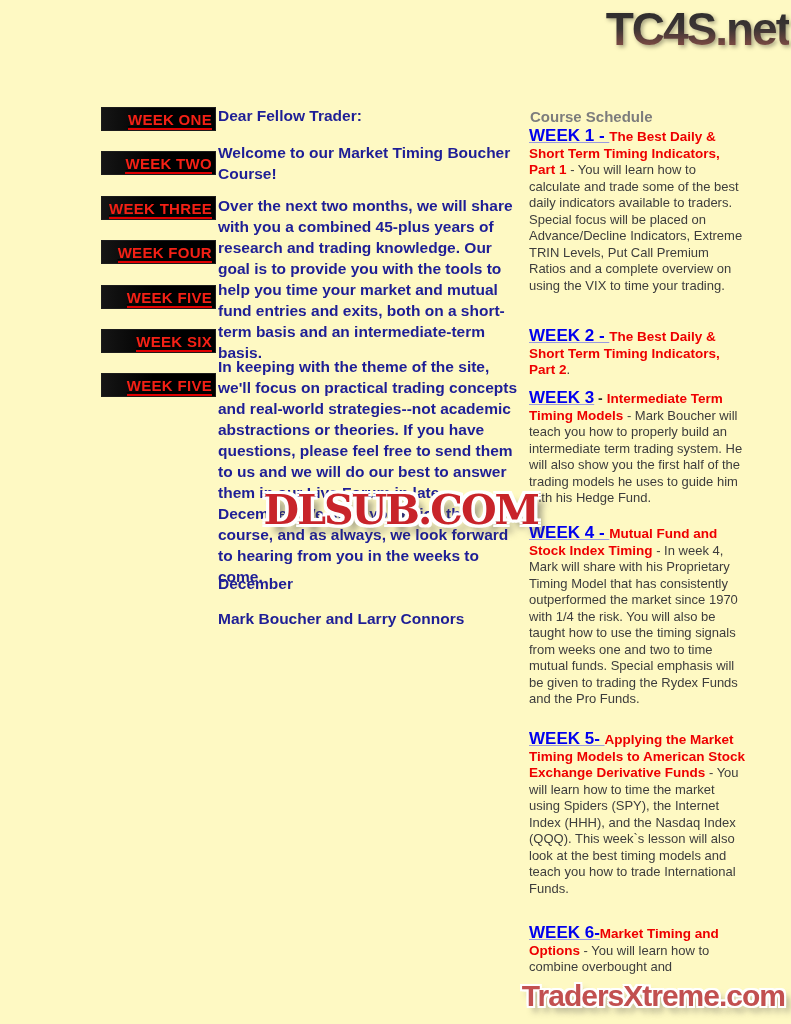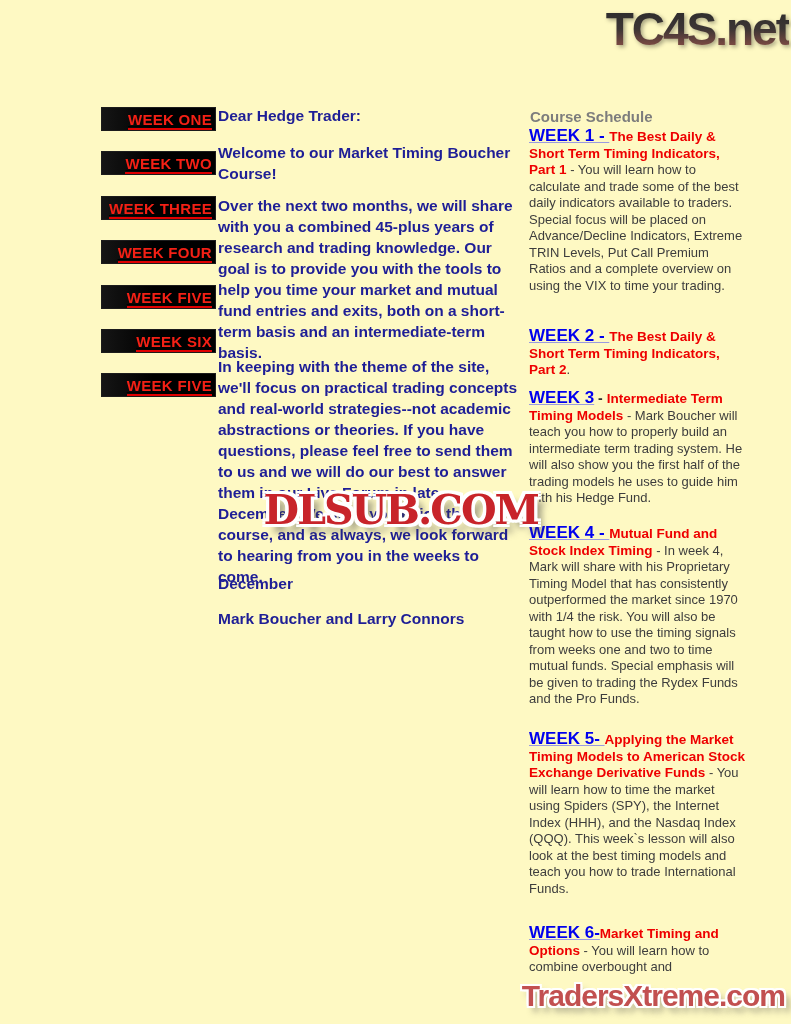--- a/index.html
+++ b/index.html
@@ -168,21 +168,21 @@
   <div class="week-btn" style="top:285px">
     <span class="wb-label">WEEK FIVE</span>
   </div>
   <div class="week-btn" style="top:329px">
     <span class="wb-label">WEEK SIX</span>
   </div>
   <div class="week-btn" style="top:373px">
     <span class="wb-label">WEEK FIVE</span>
   </div>
 
-  <p class="letter-block" style="top:105px">Dear Hedge Trader:</p>
+  <p class="letter-block" style="top:105px">Dear Fellow Trader:</p>
   <p class="letter-block" style="top:142px">Welcome to our Market Timing Boucher Course!</p>
   <p class="letter-block" style="top:195px">Over the next two months, we will share with you a combined 45-plus years of research and trading knowledge. Our goal is to provide you with the tools to help you time your market and mutual fund entries and exits, both on a short-term basis and an intermediate-term basis.</p>
   <p class="letter-block" style="top:356px">In keeping with the theme of the site, we'll focus on practical trading concepts and real-world strategies--not academic abstractions or theories. If you have questions, please feel free to send them to us and we will do our best to answer them in our Live Forum in late December. We hope you enjoy the course, and as always, we look forward to hearing from you in the weeks to come.</p>
   <p class="letter-block" style="top:573px">December</p>
   <p class="letter-block" style="top:608px">Mark Boucher and Larry Connors</p>
 
   <div class="sched-title">Course Schedule</div>
 
   <p class="sched-item" style="top:128px">
     <a class="wk">WEEK 1 - </a><span class="pre"></span><span class="topic">The Best Daily &amp; Short Term Timing Indicators, Part 1</span><span class="desc"> - You will learn how to calculate and trade some of the best daily indicators available to traders. Special focus will be placed on Advance/Decline Indicators, Extreme TRIN Levels, Put Call Premium Ratios and a complete overview on using the VIX to time your trading.</span>

